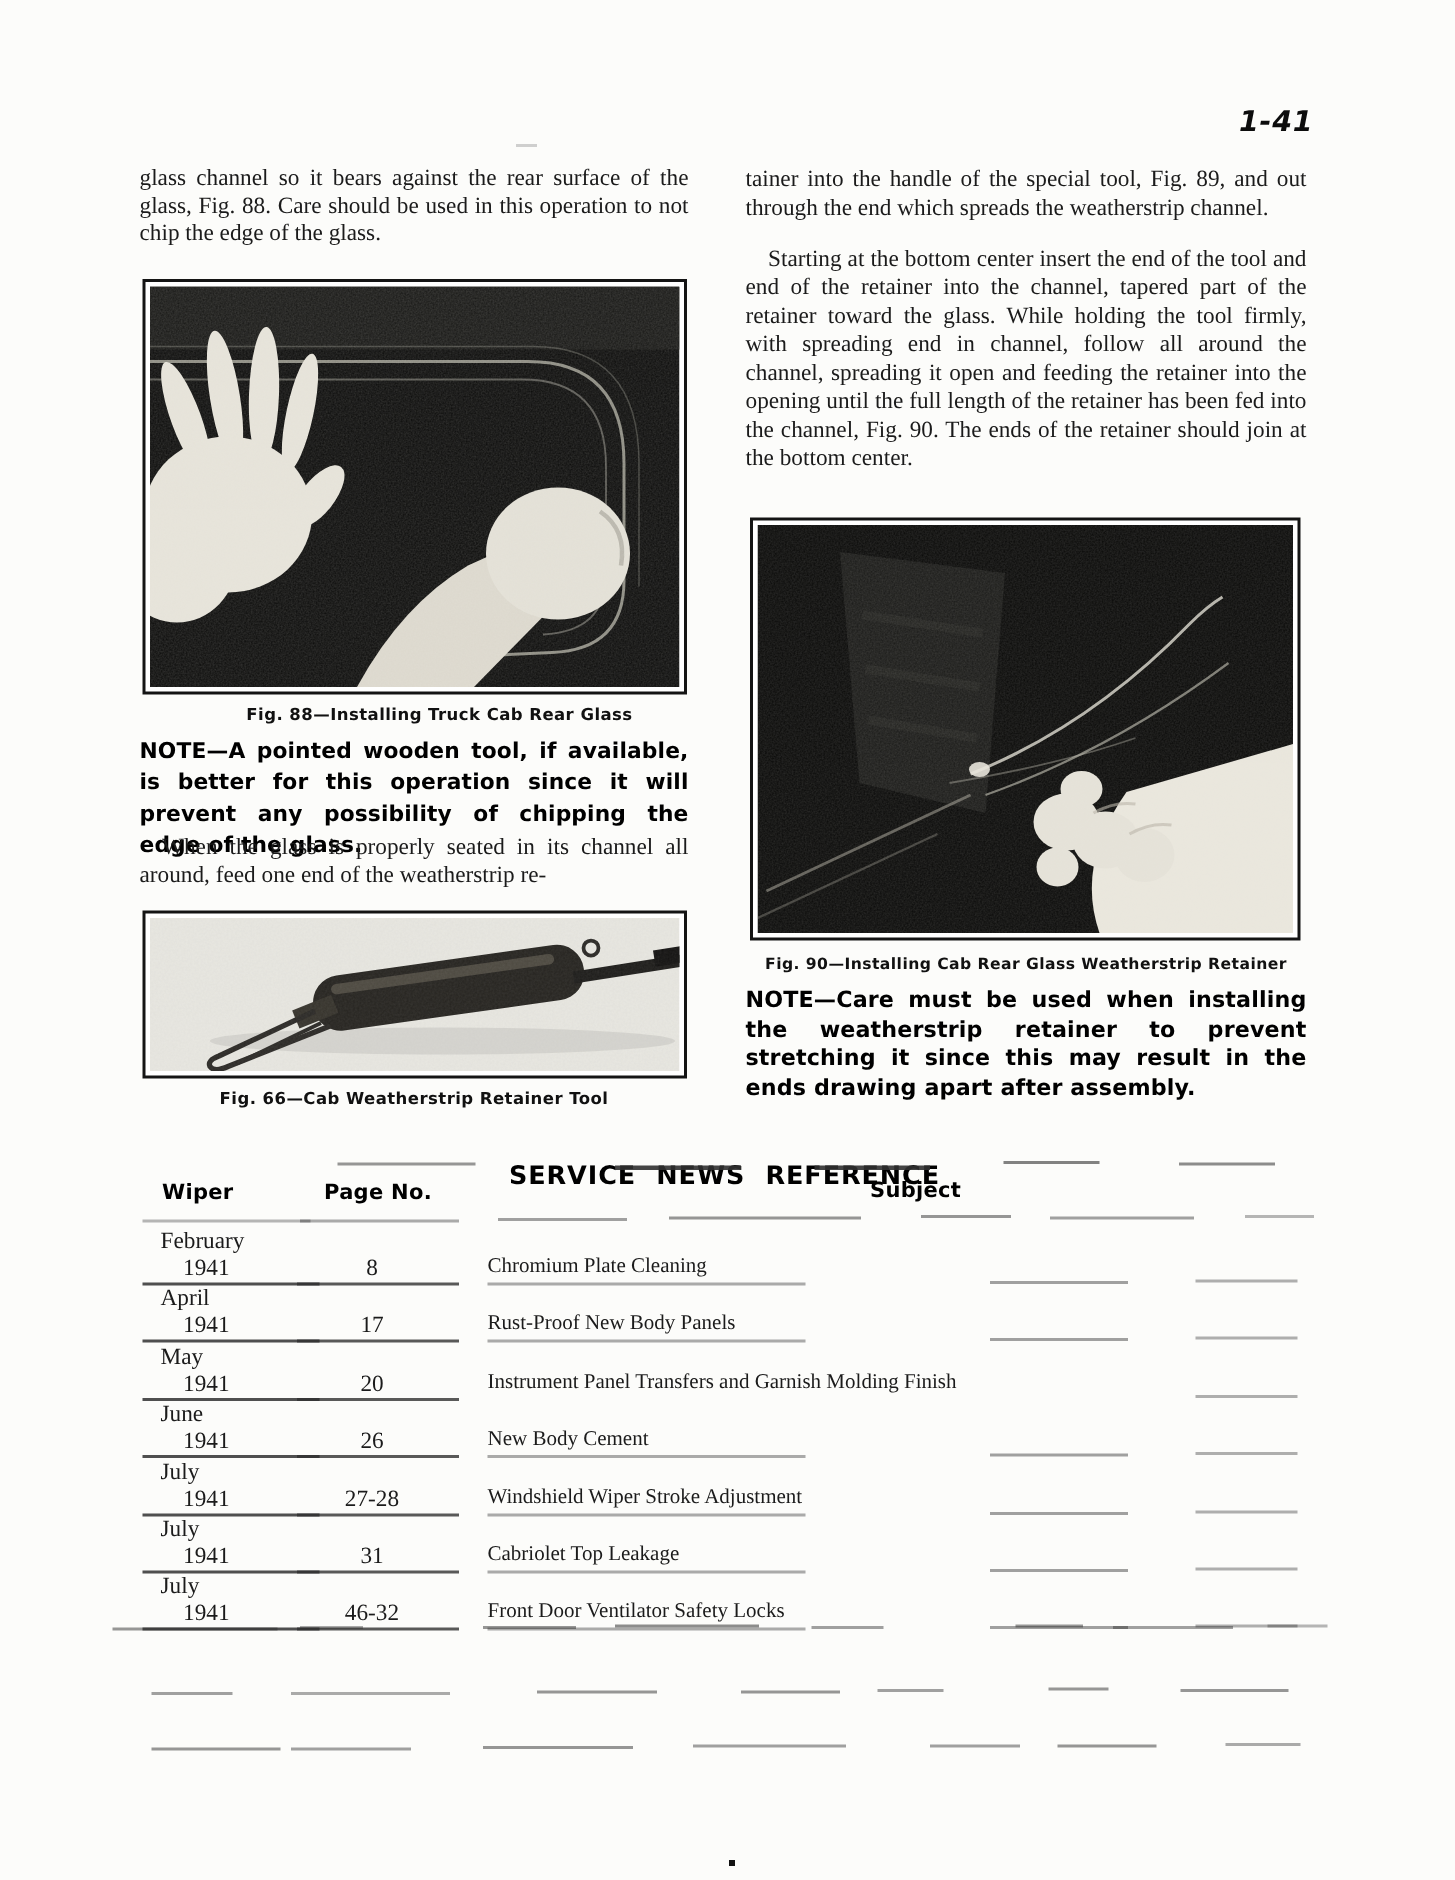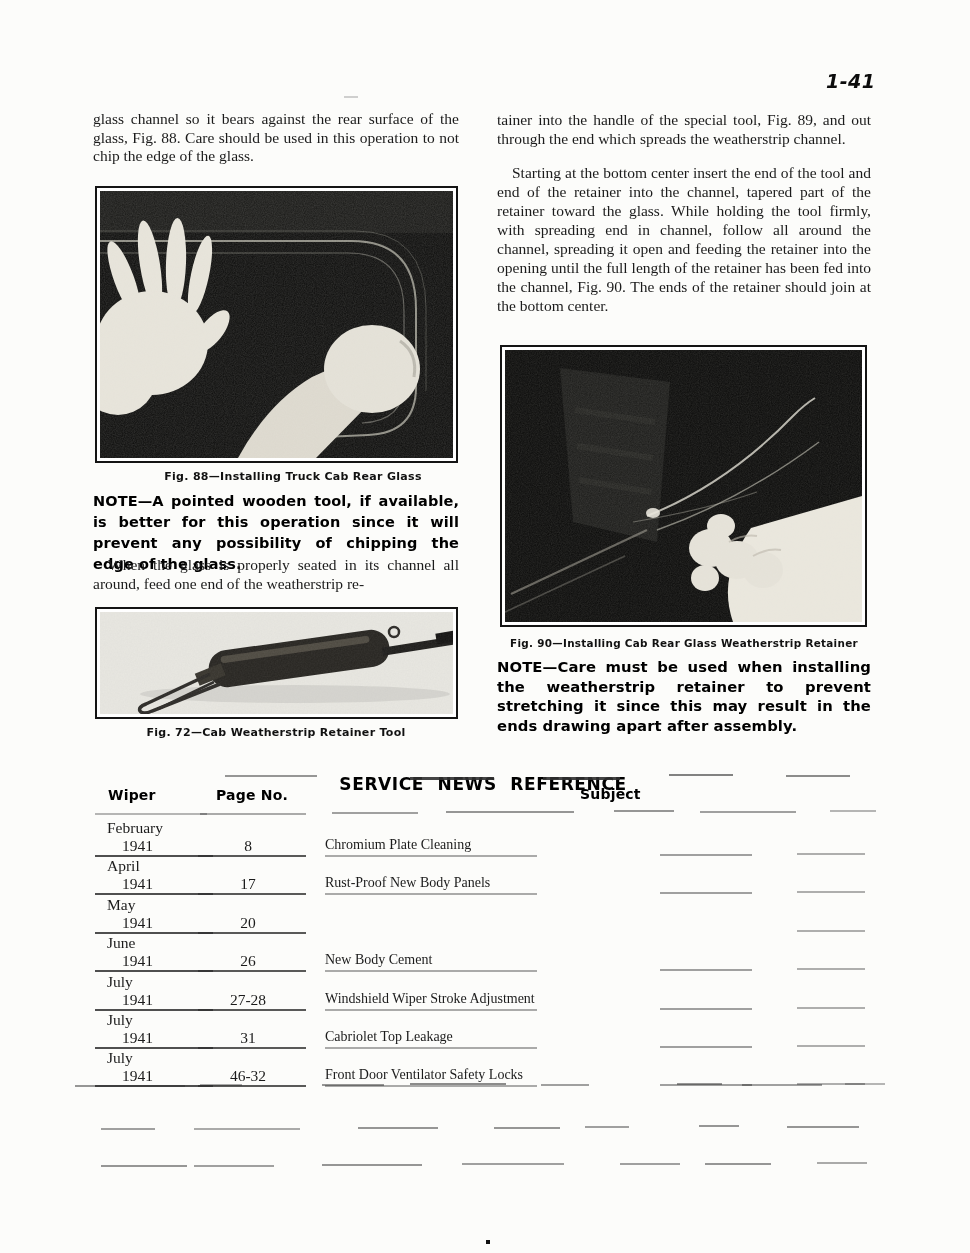--- a/index.html
+++ b/index.html
@@ -130,21 +130,21 @@
       <rect x="282" y="30" width="74" height="8" fill="#1d1c1a" transform="rotate(-9 319 34)"></rect>
       <rect x="336" y="20" width="20" height="11" fill="#131211" transform="rotate(-9 346 25)"></rect>
       <circle cx="294" cy="20" r="5" fill="none" stroke="#2a2825" stroke-width="2.5"></circle>
       <rect x="96" y="56" width="28" height="13" fill="#36332c" transform="rotate(-22 110 62)"></rect>
       <path d="M 110 62 L 46 92 Q 38 95 40 99 Q 43 103 52 99 L 120 72" fill="none" stroke="#2b2926" stroke-width="3.5"></path>
       <path d="M 114 70 L 58 97" fill="none" stroke="#2b2926" stroke-width="2.5"></path>
     </g>
     <rect width="353" height="102" filter="url(#gr2)" opacity=".5"></rect>
   </svg>
 </div>
-<div class="abs caption" style="left:93px;top:726px;width:366px;">Fig. 72—Cab Weatherstrip Retainer Tool</div>
+<div class="abs caption" style="left:93px;top:726px;width:366px;">Fig. 66—Cab Weatherstrip Retainer Tool</div>
 
 <div class="abs serif" style="left:497px;top:110px;width:374px;">tainer into the handle of the special tool, Fig. 89, and out through the end which spreads the weatherstrip channel.</div>
 <div class="abs serif indent" style="left:497px;top:163px;width:374px;">Starting at the bottom center insert the end of the tool and end of the retainer into the channel, tapered part of the retainer toward the glass. While holding the tool firmly, with spreading end in channel, follow all around the channel, spreading it open and feeding the retainer into the opening until the full length of the retainer has been fed into the channel, Fig. 90. The ends of the retainer should join at the bottom center.</div>
 
 <div class="abs photo" style="left:500px;top:345px;width:367px;height:282px;">
   <svg width="357" height="272" viewBox="0 0 357 272">
     <defs>
       <filter id="gr3" x="0" y="0" width="100%" height="100%">
         <feTurbulence type="fractalNoise" baseFrequency="0.9" numOctaves="2" result="n3"></feTurbulence>
         <feColorMatrix in="n3" type="matrix" values="0 0 0 0 .8 0 0 0 0 .79 0 0 0 0 .74 0 0 0 .3 0"></feColorMatrix>
@@ -217,20 +217,21 @@
   <i class="seg ul1"></i>
     <i class="seg ul2"></i>
     <i class="seg ul3"></i>
     <i class="seg ud1"></i>
     <i class="seg ud2"></i>
 </div>
 <div class="trow serif" style="top:895px;">
   <span class="rm">May</span>
   <span class="ry">1941</span>
   <span class="rp">20</span>
+  <span class="rs">Instrument Panel Transfers and Garnish Molding Finish</span>
   <i class="seg ul1"></i>
     <i class="seg ul2"></i>
     <i class="seg ud2"></i>
 </div>
 <div class="trow serif" style="top:933px;">
   <span class="rm">June</span>
   <span class="ry">1941</span>
   <span class="rp">26</span>
   <span class="rs">New Body Cement</span>
   <i class="seg ul1"></i>

